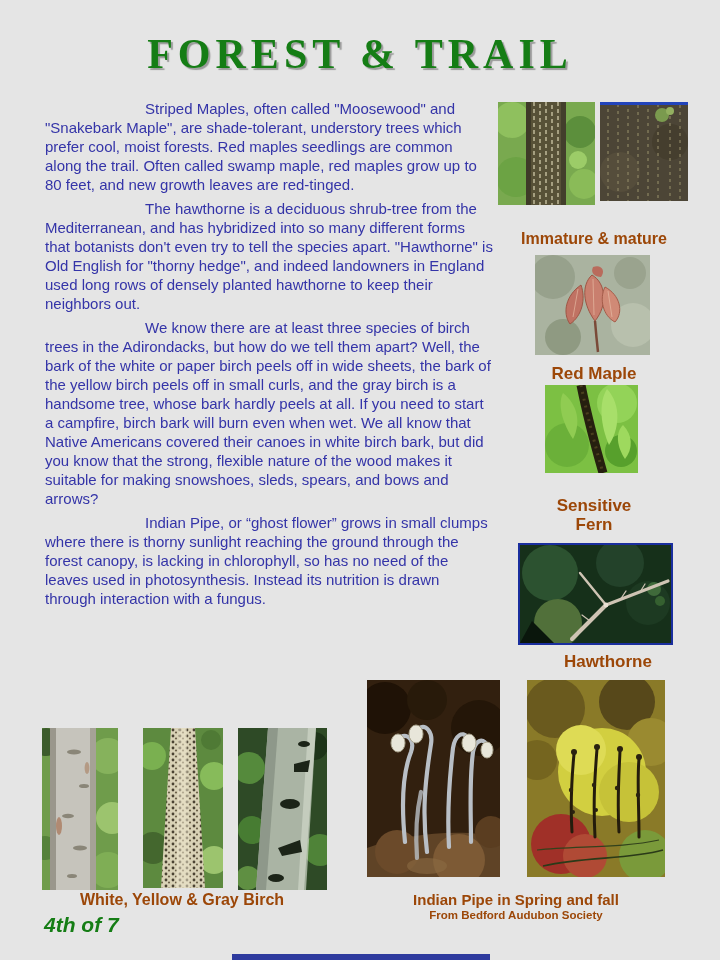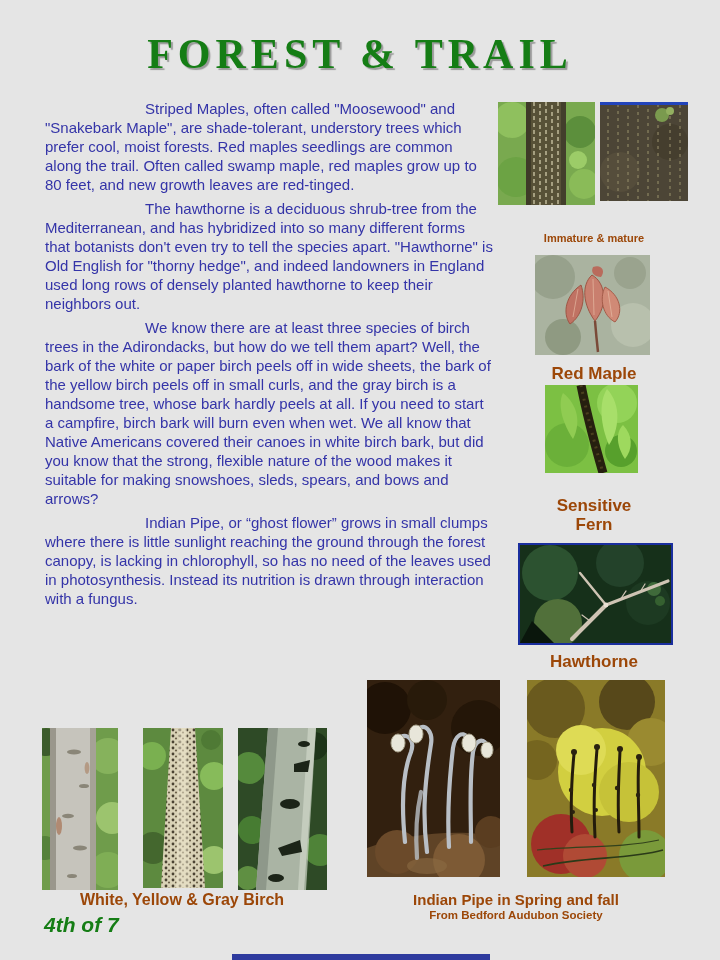--- a/index.html
+++ b/index.html
@@ -8,27 +8,27 @@
   .title{position:absolute;left:0;top:30px;width:720px;margin:0;text-align:center;
          font-family:"Liberation Serif",serif;font-weight:bold;font-size:42px;
          letter-spacing:5px;color:#157d15;text-shadow:2px 2px 1px #9a9a9a;}
   .text-col{position:absolute;left:45px;top:99px;width:448px;color:#3434a8;
             font-size:15px;line-height:19px;}
   .text-col p{margin:0 0 5px 0;text-indent:100px;}
   .pic{position:absolute;overflow:hidden;}
   .pic svg{display:block;width:100%;height:100%;}
   .cap{position:absolute;text-align:center;color:#9c4708;font-weight:bold;margin:0;}
   .cap-main{font-size:17px;line-height:19px;}
-  .cap-sub{font-size:11px;line-height:15px;}
+  .cap-sub{font-size:16px;line-height:15px;}
   .cap-fern{white-space:pre-line;}
   .c-sm{left:498px;width:192px;top:211px;}
   .c-sm-sub{left:498px;width:192px;top:231px;}
   .c-rm{left:498px;width:192px;top:364px;}
   .c-sf{left:498px;width:192px;top:496px;}
-  .c-hw{left:498px;width:192px;top:652px;}
+  .c-hw{left:512px;width:192px;top:652px;}
   .c-birch{left:36px;width:292px;top:891px;font-size:16px;text-align:center;}
   .c-pipe{left:360px;width:312px;top:891px;font-size:15px;}
   .c-pipe-sub{left:360px;width:312px;top:909px;font-size:11.5px;}
   .f-sm1{left:498px;top:102px;width:97px;height:103px;}
   .f-sm2{left:600px;top:102px;width:88px;height:99px;}
   .f-rm{left:535px;top:255px;width:115px;height:100px;}
   .f-sf{left:545px;top:385px;width:93px;height:88px;}
   .f-hw{left:518px;top:543px;width:151px;height:98px;border:2px solid #1a2e9e;}
   .f-b1{left:42px;top:728px;width:76px;height:162px;}
   .f-b2{left:143px;top:728px;width:80px;height:160px;}
@@ -43,21 +43,21 @@
 <body>
 
 <div class="page">
 
   <h1 class="title">FOREST &amp; TRAIL</h1>
 
   <div class="text-col">
     <p>Striped Maples, often called "Moosewood" and "Snakebark Maple", are shade-tolerant, understory trees which prefer cool, moist forests. Red maples seedlings are common along the trail. Often called swamp maple, red maples grow up to 80 feet, and new growth leaves are red-tinged.</p>
     <p>The hawthorne is a deciduous shrub-tree from the Mediterranean, and has hybridized into so many different forms that botanists don't even try to tell the species apart. "Hawthorne" is Old English for "thorny hedge", and indeed landowners in England used long rows of densely planted hawthorne to keep their neighbors out.</p>
     <p>We know there are at least three species of birch trees in the Adirondacks, but how do we tell them apart? Well, the bark of the white or paper birch peels off in wide sheets, the bark of the yellow birch peels off in small curls, and the gray birch is a handsome tree, whose bark hardly peels at all. If you need to start a campfire, birch bark will burn even when wet. We all know that Native Americans covered their canoes in white birch bark, but did you know that the strong, flexible nature of the wood makes it suitable for making snowshoes, sleds, spears, and bows and arrows?</p>
-    <p>Indian Pipe, or “ghost flower” grows in small clumps where there is little sunlight reaching the ground through the forest canopy, is lacking in chlorophyll, so has no need of the leaves used in photosynthesis. Instead its nutrition is drawn through interaction with a fungus.</p>
+    <p>Indian Pipe, or “ghost flower” grows in small clumps where there is thorny sunlight reaching the ground through the forest canopy, is lacking in chlorophyll, so has no need of the leaves used in photosynthesis. Instead its nutrition is drawn through interaction with a fungus.</p>
   </div>
 
   <div class="pic f-sm1">
     <svg viewBox="0 0 97 103" preserveAspectRatio="none">
       <rect width="97" height="103" fill="#79a94f"></rect>
       <circle cx="14" cy="18" r="18" fill="#8fc05e"></circle>
       <circle cx="82" cy="30" r="16" fill="#5c8f3c"></circle>
       <circle cx="18" cy="75" r="20" fill="#6ca344"></circle>
       <circle cx="86" cy="82" r="15" fill="#8abb58"></circle>
       <circle cx="80" cy="58" r="9" fill="#9ccc68"></circle>

